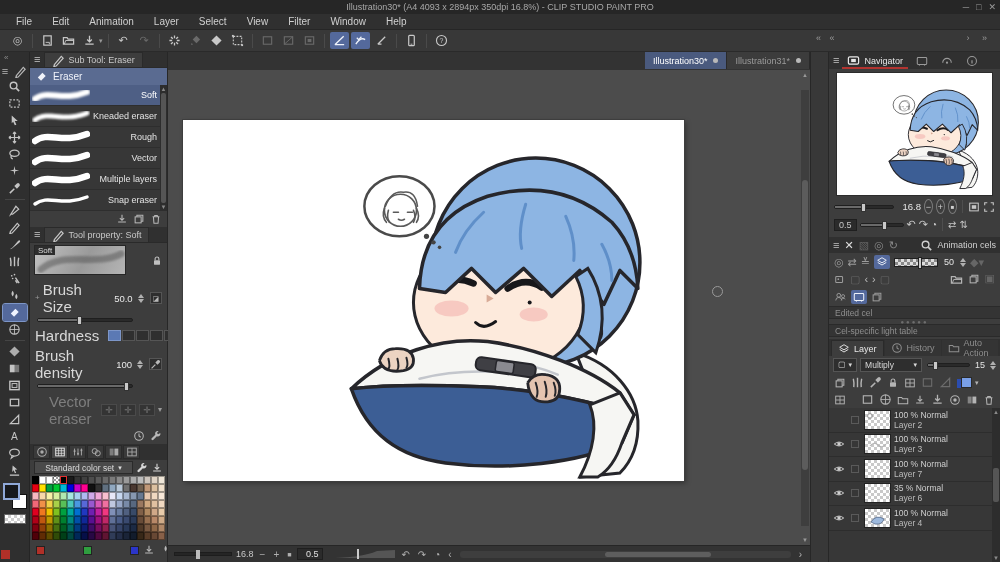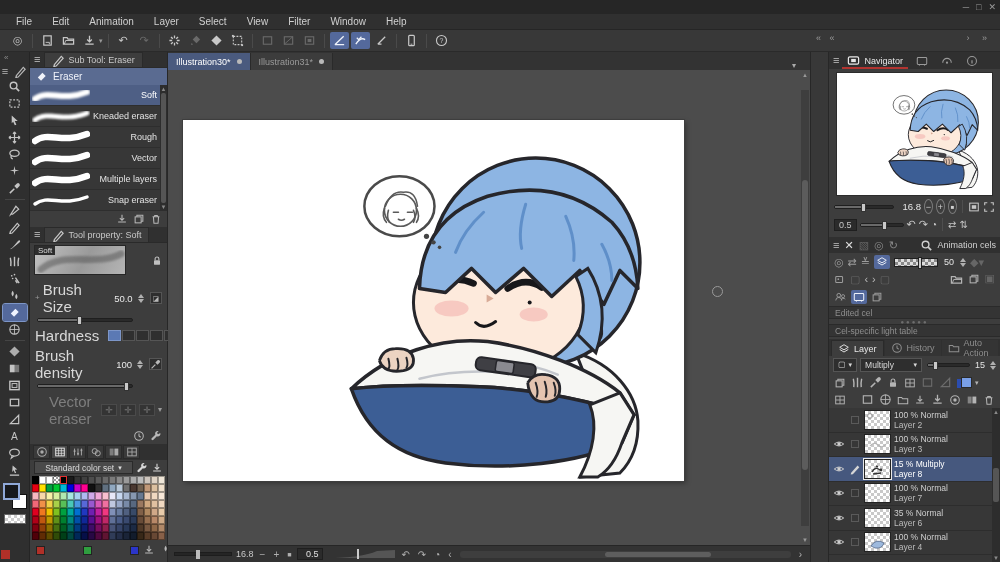--- a/index.html
+++ b/index.html
@@ -76,21 +76,21 @@
   .palette { display:grid; grid-template-columns:repeat(19,1fr); gap:0; padding:1px 2px; flex:0 0 auto; }
   .pal-cell { width:7px; height:8px; border:0.5px solid rgba(0,0,0,.35); }
   .pal-cell.checker { background:repeating-conic-gradient(#9a9a9a 0 25%, #fff 0 50%) 0 0/4px 4px; }
   .pal-cell.sel { outline:1.5px solid #e03030; outline-offset:-1px; z-index:2; }
   .pal-foot { height:18px; display:flex; align-items:center; gap:4px; padding:0 6px; flex:0 0 auto; }
   .hist-sw { width:9px; height:9px; border:1px solid #222; }
   .pal-foot .icons { margin-left:auto; display:flex; gap:6px; color:#b8b8b8; }
 
   
   .center { position:absolute; left:168px; top:52px; width:642px; bottom:0; background:#4c4c4c; }
-  .tabbar { position:absolute; left:0; top:0; right:0; height:18px; background:#333; display:flex; align-items:flex-end; }
+  .tabbar { position:absolute; left:0; top:0; right:0; height:18px; background:#333; display:flex; align-items:flex-end;flex-direction:column; }
   .doc-tab { height:17px; display:flex; align-items:center; gap:6px; padding:0 8px; font-size:9px; background:#3c3c3c; color:#9a9a9a; border-right:1px solid #2a2a2a; }
   .doc-tab.active { background:#4a5a7e; color:#fff; }
   .doc-tab .dot { width:5px; height:5px; border-radius:50%; background:#b9b9b9; }
   .tab-overflow { margin-left:auto; font-size:8px; color:#aaa; padding-right:14px; }
   .pasteboard { position:absolute; left:0; top:18px; right:0; bottom:17px; background:#4c4c4c; overflow:hidden; }
   .canvas { position:absolute; left:15px; top:50px; width:501px; height:361px; background:#fff; box-shadow:0 0 0 1px #3e3e3e, 2px 2px 5px rgba(0,0,0,.35); }
   .canvas svg { display:block; width:100%; height:100%; }
   .brush-cursor { position:absolute; left:544px; top:216px; width:11px; height:11px; border:1px solid #9a9a9a; border-radius:50%; }
   .v-scroll { position:absolute; right:1px; top:20px; bottom:19px; width:8px; background:#3e3e3e; }
   .v-scroll .vth { position:absolute; left:1px; right:1px; top:90px; height:290px; background:#5c5c5c; border-radius:3px; }
@@ -155,20 +155,21 @@
   .ll-scroll .th { width:6px; height:34px; background:#555; border-radius:2px; }
   .u { font-size:11px; line-height:1; }
   svg.ic { display:block; }
 </style>
 </head>
 <body>
 
 <div id="app">
 
   <div class="titlebar">
+    <span>Illustration30* (A4 4093 x 2894px 350dpi 16.8%)  - CLIP STUDIO PAINT PRO</span>
     <div class="win-controls">
         <span class="win-btn">─</span>
         <span class="win-btn">□</span>
         <span class="win-btn">✕</span>
       </div>
   </div>
 
   <div class="menubar">
       <div class="menu-item">File</div>
       <div class="menu-item">Edit</div>
@@ -1332,41 +1333,20 @@
             <span class="box"></span>
           </span>
           <span class="lthumb"><svg width="25" height="18" viewBox="0 0 25 18">
               <path d="M5,11 q4,-5 8,-1 q4,4 8,-1" stroke="#b5b5b5" fill="none" stroke-width="1.2"></path>
             </svg></span>
           <span class="ltext">
             <span class="info">100 % Normal</span>
             <span class="nm">Layer 3</span>
           </span>
         </div>
-        <div class="layer-row selected">
-          <span class="eye-cell">
-            <svg class="ic" width="12" height="12" viewBox="0 0 14 14" fill="none" stroke="none">
-              <path d="M1.5,7 Q7,2.5 12.5,7 Q7,11.5 1.5,7 Z" stroke="currentColor" fill="none" stroke-width="1.1"></path>
-              <circle cx="7" cy="7" r="2" fill="currentColor"></circle>
-            </svg>
-          </span>
-          <span class="chk-cell">
-            <svg class="ic" width="12" height="12" viewBox="0 0 14 14" fill="none" stroke="none">
-              <path d="M2.5,11.5 L10,3 12,5 4.5,13 2,13.5 Z" fill="currentColor"></path>
-            </svg>
-          </span>
-          <span class="lthumb"><svg width="25" height="18" viewBox="0 0 25 18">
-              <path d="M7,12 q3,-6 8,-2 M11,6 l2,1 M8,14 l8,-1" stroke="#333" fill="none" stroke-width="1.4"></path>
-              <circle cx="16" cy="10" r="1.4" fill="#333"></circle>
-            </svg></span>
-          <span class="ltext">
-            <span class="info">15 % Multiply</span>
-            <span class="nm">Layer 8</span>
-          </span>
-        </div>
         <div class="layer-row">
           <span class="eye-cell">
             <svg class="ic" width="12" height="12" viewBox="0 0 14 14" fill="none" stroke="none">
               <path d="M1.5,7 Q7,2.5 12.5,7 Q7,11.5 1.5,7 Z" stroke="currentColor" fill="none" stroke-width="1.1"></path>
               <circle cx="7" cy="7" r="2" fill="currentColor"></circle>
             </svg>
           </span>
           <span class="chk-cell">
             <span class="box"></span>
           </span>

